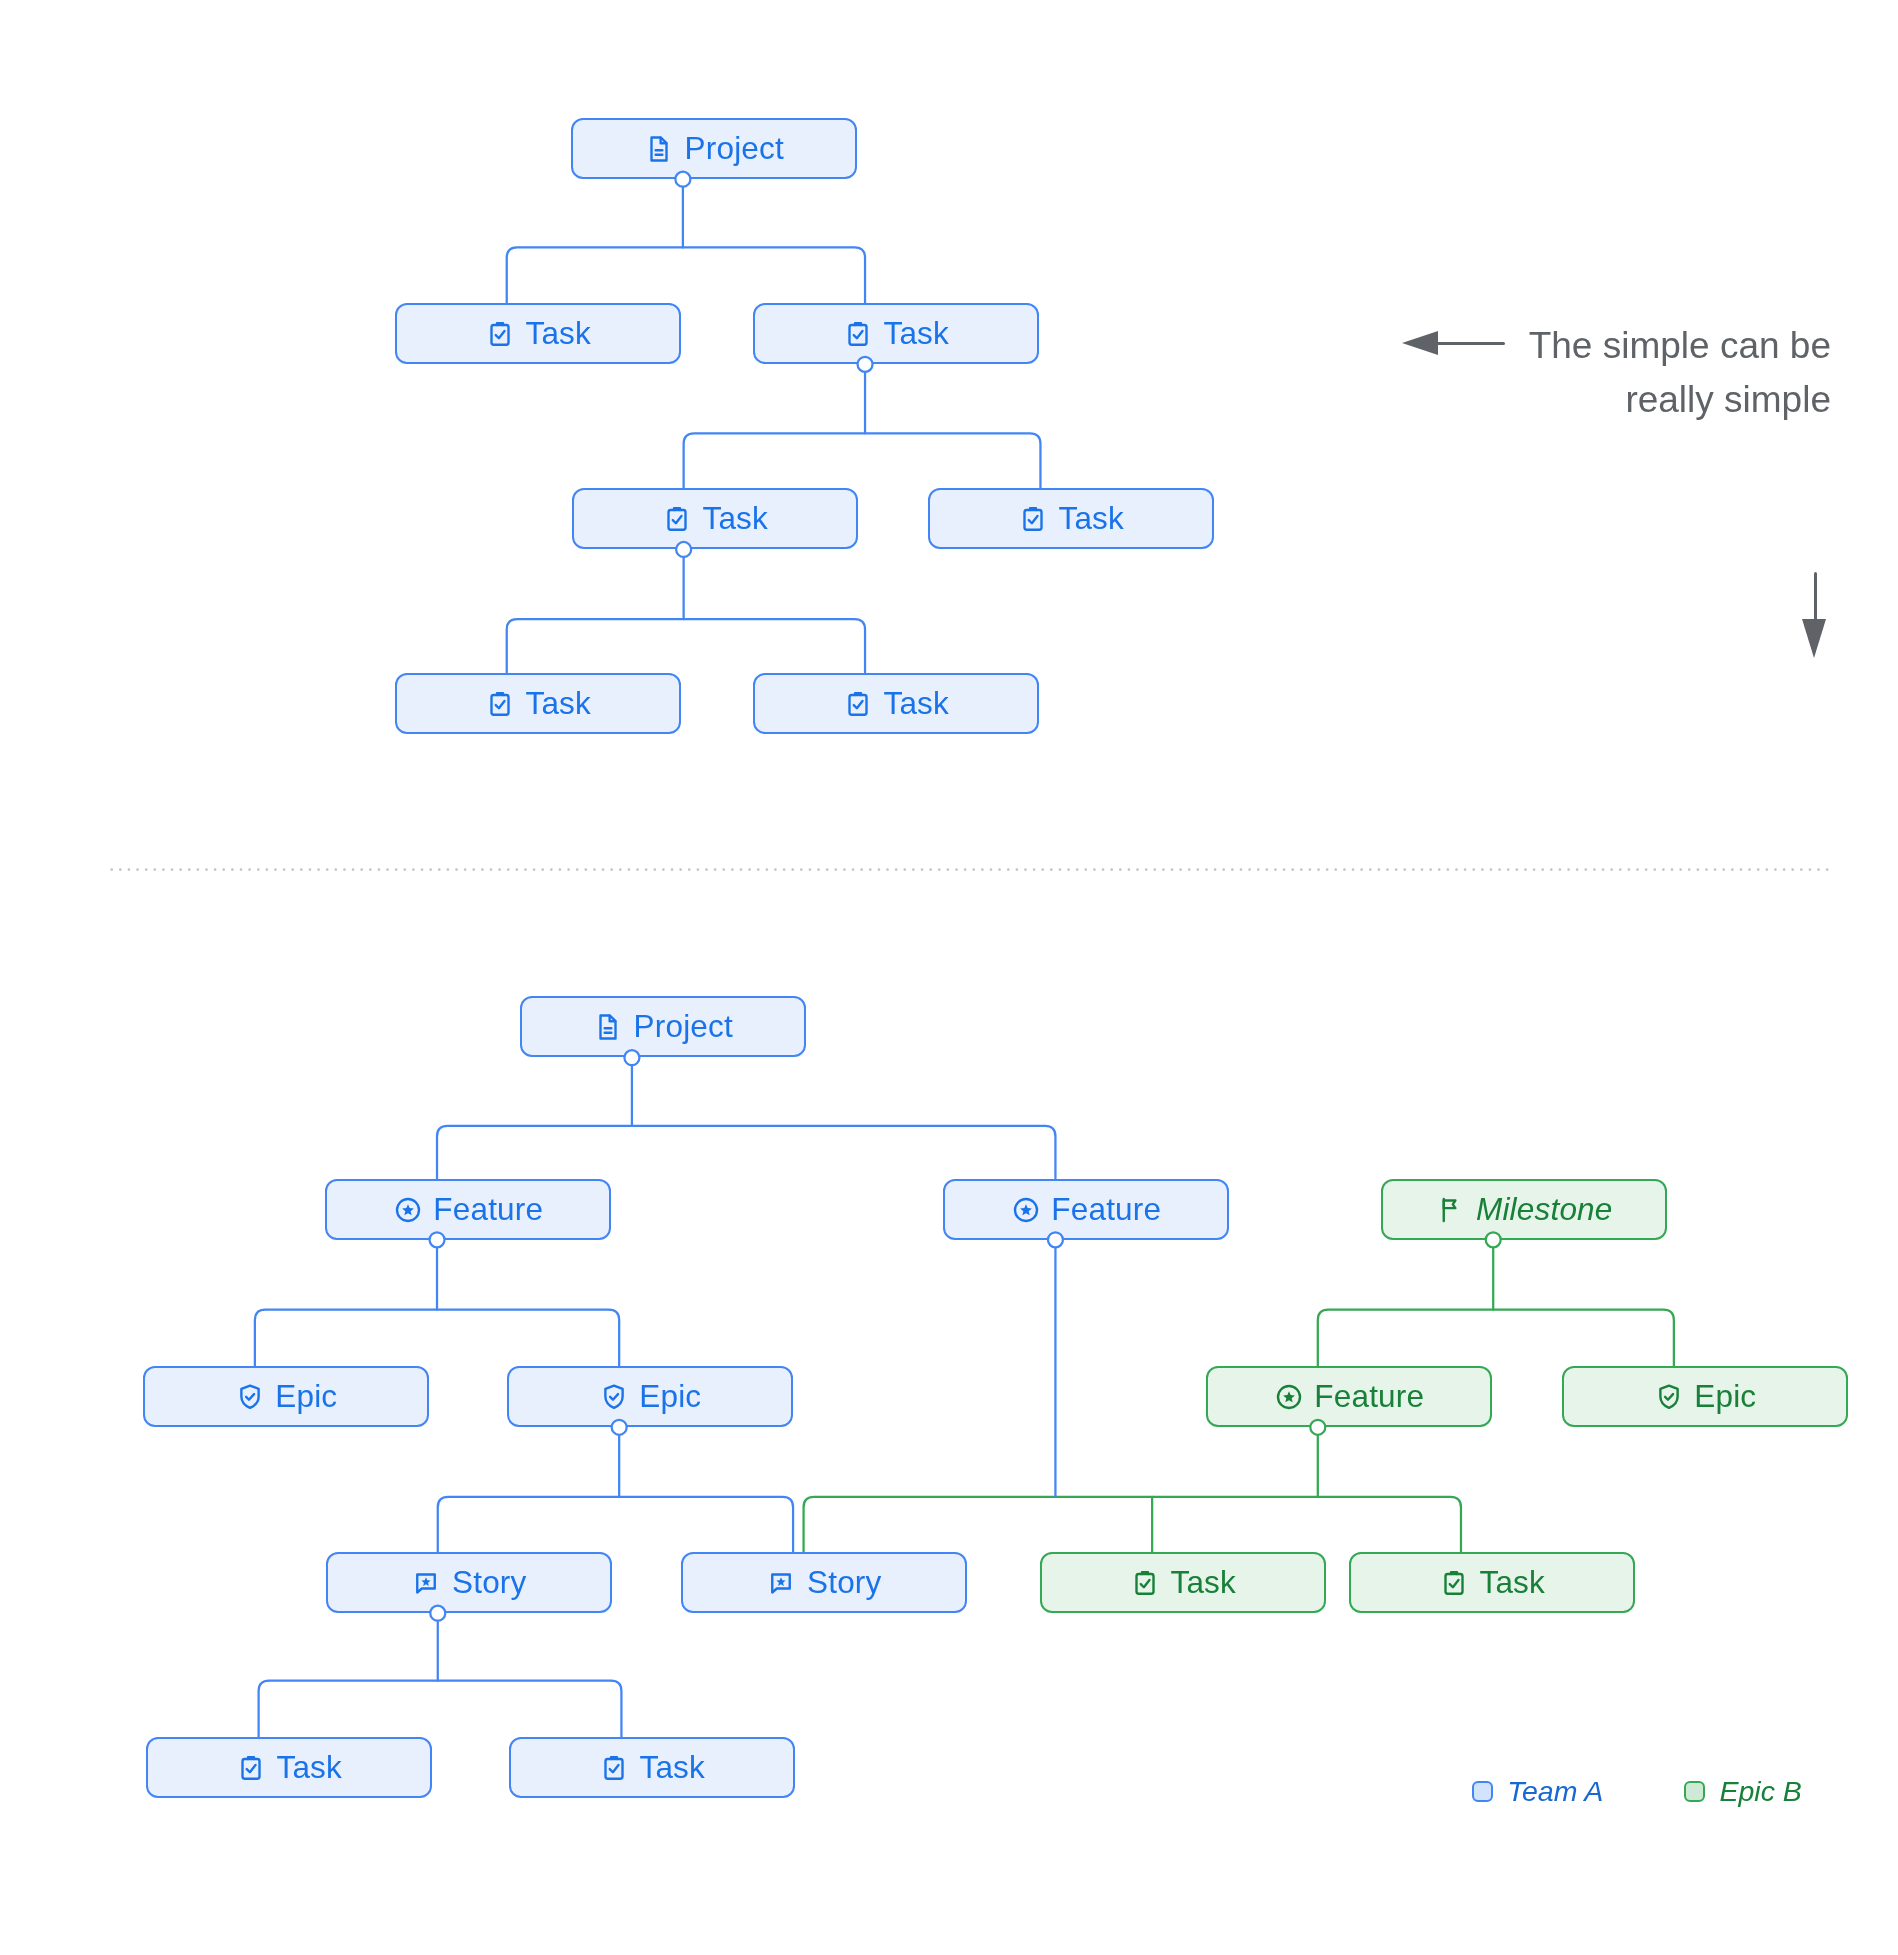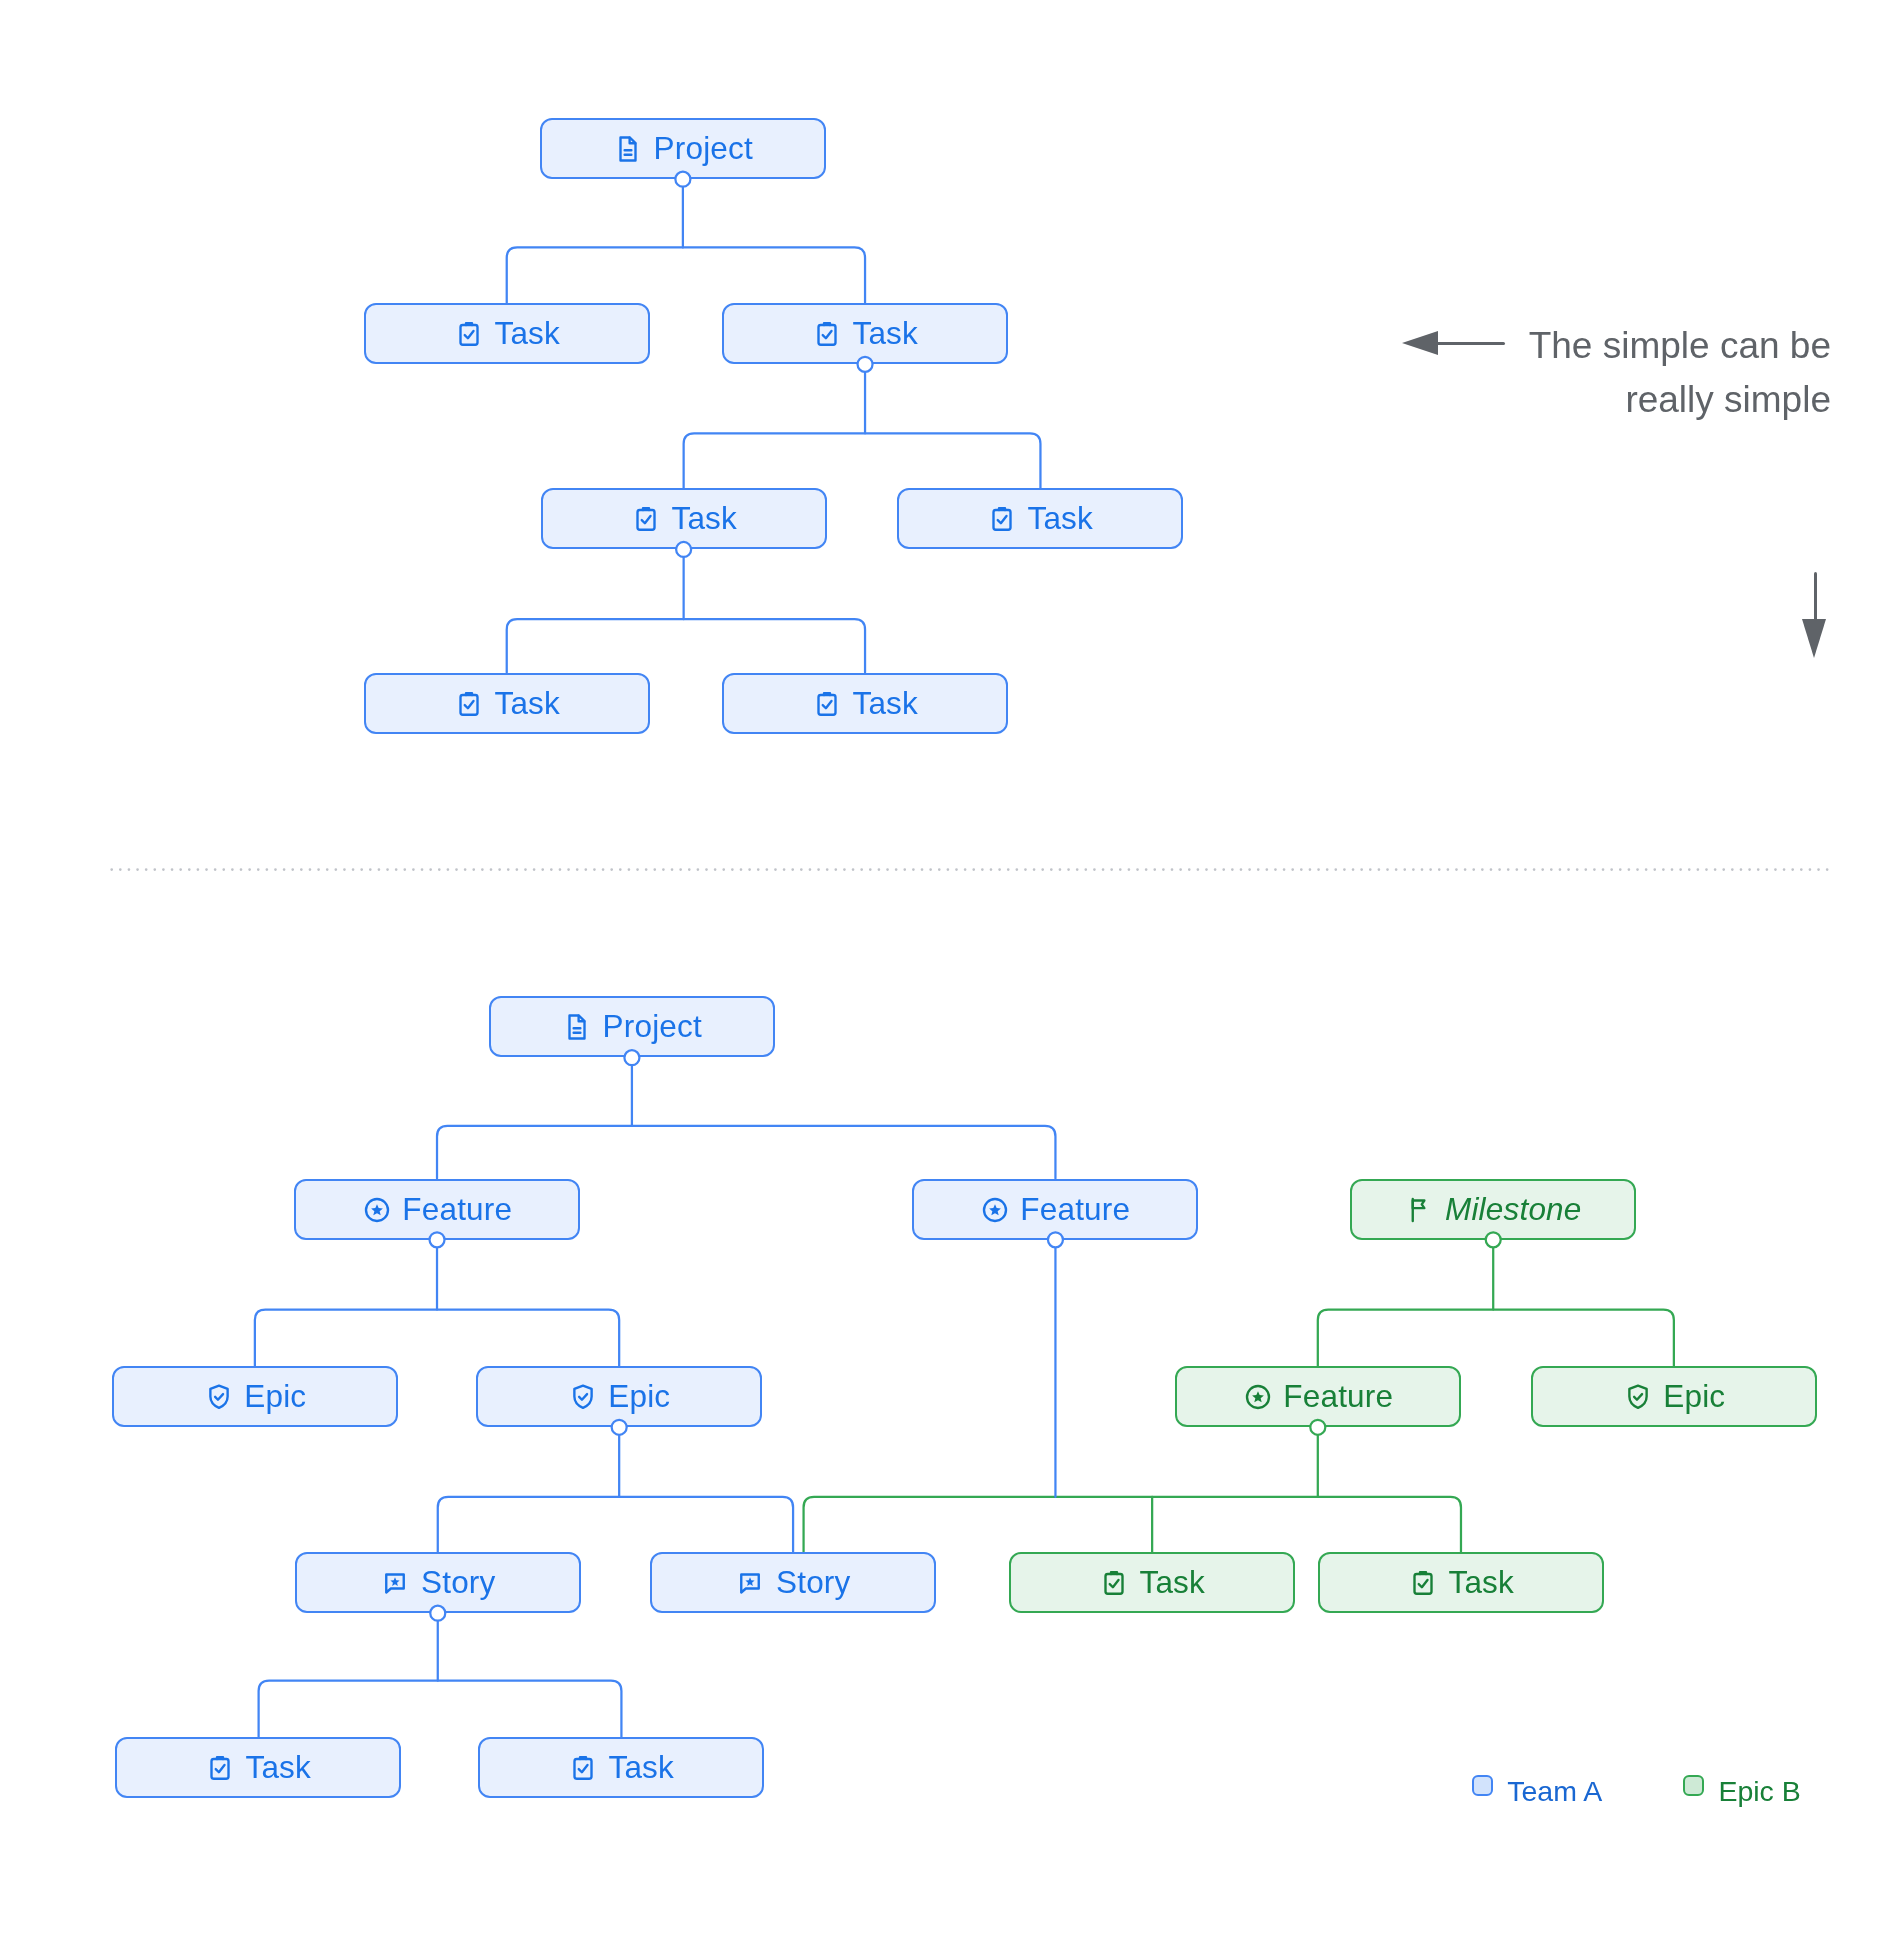--- a/index.html
+++ b/index.html
@@ -5,21 +5,21 @@
   html,body{margin:0;padding:0;background:#ffffff;}
   body{width:1898px;height:1955px;position:relative;overflow:hidden;
        font-family:"Liberation Sans",sans-serif;}
   #canvas{position:absolute;inset:0;width:1898px;height:1955px;}
   svg.layer{position:absolute;left:0;top:0;width:1898px;height:1955px;pointer-events:none;}
   #edge-layer{z-index:1;}
   #node-layer{position:absolute;inset:0;z-index:2;}
   #circle-layer{z-index:3;}
   .node{position:absolute;width:286px;height:61px;box-sizing:border-box;
         border:2.2px solid;border-radius:12px;display:flex;align-items:center;
-        justify-content:center;gap:10.5px;font-size:31.5px;font-weight:500;letter-spacing:0.2px;}
+        justify-content:center;gap:10.5px;font-size:31.5px;font-weight:500;letter-spacing:0.2px;margin-left:31px;}
   .node.team-a{border-color:var(--a-border);background:var(--a-fill);color:var(--a-text);}
   .node.team-b{border-color:var(--b-border);background:var(--b-fill);color:var(--b-text);}
   .node svg.icon{width:30px;height:30px;flex:0 0 auto;}
   .icon-shape{fill:none;stroke:currentColor;stroke-width:1.9;stroke-linecap:round;stroke-linejoin:round;}
   .icon-solid{fill:currentColor;stroke:none;}
   .annotation{position:absolute;right:67px;color:var(--note);font-size:37px;
               text-align:right;white-space:nowrap;z-index:2;}
   #note-simple{top:319px;line-height:54px;}
   #note-complex{top:439px;line-height:55px;}
   .arrow-line-h{position:absolute;background:var(--note);height:3px;border-radius:1.5px;z-index:2;}
@@ -27,21 +27,21 @@
   #arrow-left-head{position:absolute;width:0;height:0;border-top:12px solid transparent;
        border-bottom:12px solid transparent;border-right:36px solid var(--note);z-index:2;
        left:1402px;top:331px;}
   #arrow-left-line{left:1433px;top:342px;width:72px;}
   #arrow-down-line{left:1814px;top:572px;height:49px;}
   #arrow-down-head{position:absolute;width:0;height:0;border-left:12.7px solid transparent;
        border-right:12.7px solid transparent;border-top:39px solid var(--note);z-index:2;
        left:1802px;top:619px;}
   #legend{position:absolute;left:1472px;top:1775px;display:flex;gap:81px;
           align-items:center;z-index:2;font-size:28.5px;}
-  .legend-item{display:flex;align-items:flex-start;gap:14.2px;}
+  .legend-item{display:flex;align-items:center;gap:14.2px;font-style:italic;}
   .swatch{width:21px;height:21px;border-radius:6px;border:2.2px solid;box-sizing:border-box;}
   .swatch-a{border-color:var(--a-border);background:var(--a-swatch);}
   .swatch-b{border-color:var(--b-border);background:var(--b-swatch);}
   .legend-label-a{color:var(--a-legend);}
   .legend-label-b{color:var(--b-text);}
   .divider{stroke:var(--divider);stroke-width:3.6;stroke-linecap:round;stroke-dasharray:0 11.5;}
 </style>
 </head>
 <body>
 

